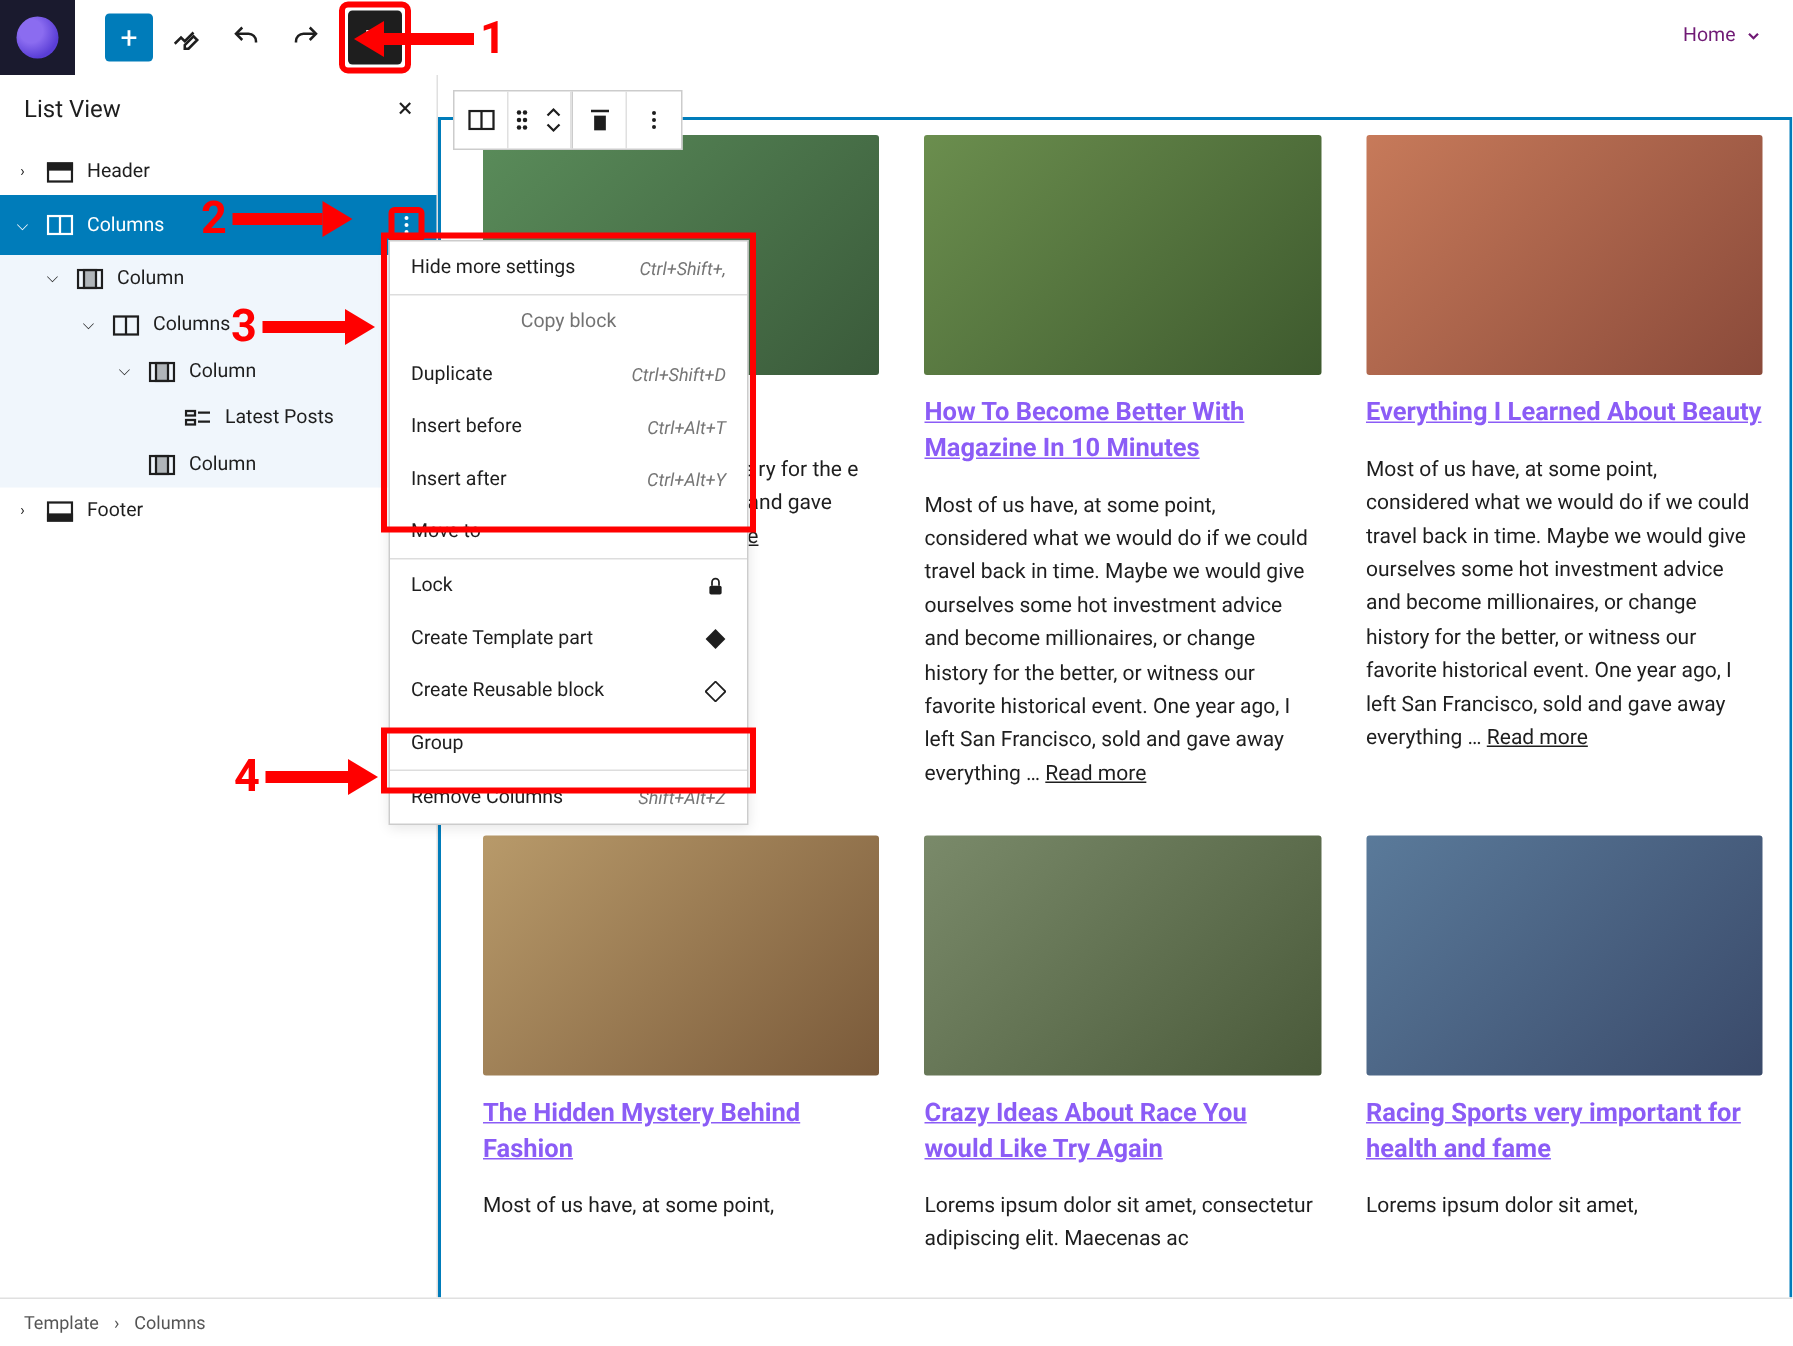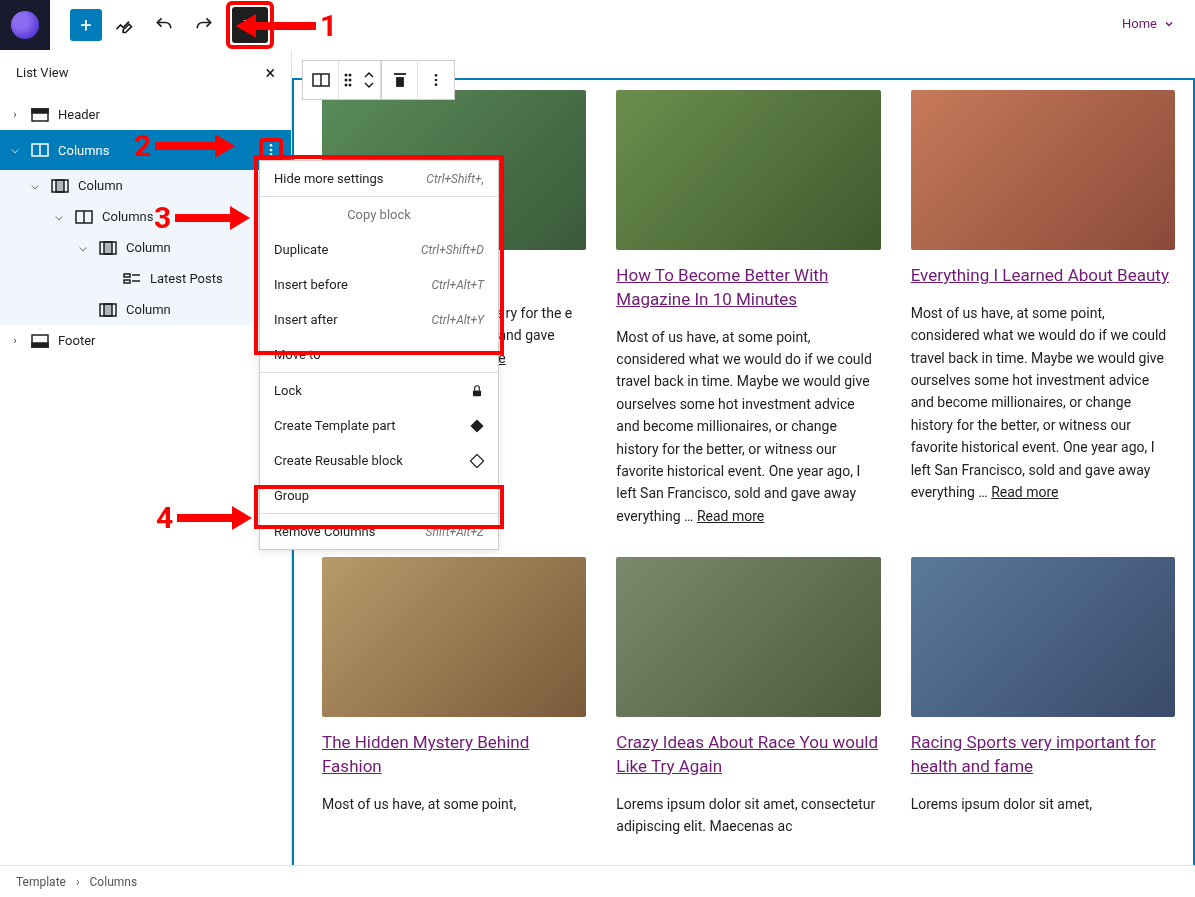--- a/index.html
+++ b/index.html
@@ -13,21 +13,21 @@
 .add-btn { width: 32px; height: 32px; background: #007cba; color: #fff; border-radius: 3px; display: flex; align-items: center; justify-content: center; cursor: pointer; font-size: 20px; }
 .tool-btn { width: 36px; height: 36px; display: flex; align-items: center; justify-content: center; cursor: pointer; color: #1e1e1e; }
 .tool-btn.black-bg { background: #1e1e1e; color: #fff; border-radius: 3px; }
 .list-view-btn-wrap { border: 4px solid #f00; border-radius: 6px; padding: 2px; }
 .nav-select { position: absolute; right: 20px; top: 16px; cursor: pointer; display: flex; align-items: center; gap: 6px; font-size: 13px; color: #701a75; }
 
 
 .main-layout { display: flex; height: calc(100% - 50px - 32px); }
 .sidebar { width: 292px; border-right: 1px solid #e0e0e0; background: #fff; display: flex; flex-direction: column; }
 .sidebar-header { display: flex; align-items: center; justify-content: space-between; padding: 12px 16px; }
-.sidebar-title { font-size: 13px; color: #1e1e1e; }
+.sidebar-title { font-size: 16px; color: #1e1e1e; }
 .close-btn { cursor: pointer; font-size: 18px; color: #1e1e1e; }
 .tree { padding: 4px 0; }
 .tree-item { display: flex; align-items: center; padding: 8px 8px; cursor: pointer; font-size: 13px; color: #1e1e1e; gap: 8px; position: relative; }
 .tree-item.selected { background: #007cba; color: #fff; }
 .tree-item .arrow { width: 14px; display: inline-flex; justify-content: center; font-size: 10px; }
 .tree-item .block-icon { width: 20px; display: inline-flex; justify-content: center; }
 .tree-item .options-dots { margin-left: auto; width: 24px; height: 24px; display: flex; align-items: center; justify-content: center; }
 .options-border { border: 4px solid #f00; border-radius: 4px; }
 .tree-children { background: #f0f6fc; }
 .indent-1 { padding-left: 28px; }
@@ -37,21 +37,21 @@
 
 
 .canvas { flex: 1; position: relative; overflow: hidden; background: #fff; }
 .block-toolbar { position: absolute; top: 10px; left: 10px; background: #fff; border: 1px solid #ccc; display: flex; height: 40px; z-index: 5; }
 .bt-item { width: 36px; display: flex; align-items: center; justify-content: center; border-right: 1px solid #e0e0e0; cursor: pointer; font-size: 14px; }
 .bt-group { display: flex; border-right: 1px solid #ccc; }
 .selected-outline { position: absolute; top: 28px; left: 0; right: 0; height: 880px; border: 2px solid #007cba; pointer-events: none; }
 .posts-grid { position: absolute; top: 40px; left: 30px; right: 20px; display: grid; grid-template-columns: repeat(3,1fr); gap: 30px; }
 .post-card { display: flex; flex-direction: column; gap: 14px; }
 .post-img { width: 100%; height: 160px; border-radius: 2px; }
-.post-title { color: #701a75; font-size: 17px; text-decoration: underline; line-height: 1.4; }
+.post-title { color: #8b5cf6; font-size: 17px; text-decoration: underline; line-height: 1.4; font-weight: bold; }
 .post-text { font-size: 14px; color: #1e1e1e; line-height: 1.6; }
 .read-more { text-decoration: underline; }
 
 
 .context-menu { position: absolute; top: 160px; left: 259px; width: 240px; background: #fff; border: 1px solid #ccc; z-index: 10; box-shadow: 0 2px 8px rgba(0,0,0,.1); }
 .menu-border { position: absolute; border: 4px solid #f00; pointer-events: none; }
 .menu-border-top { top: -6px; left: -6px; right: -6px; height: 200px; }
 .menu-border-bottom { top: 324px; left: -6px; right: -6px; height: 44px; }
 .menu-item { padding: 10px 14px; font-size: 13px; display: flex; justify-content: space-between; align-items: center; cursor: pointer; }
 .menu-item.blue { color: #737373; justify-content: center; }

